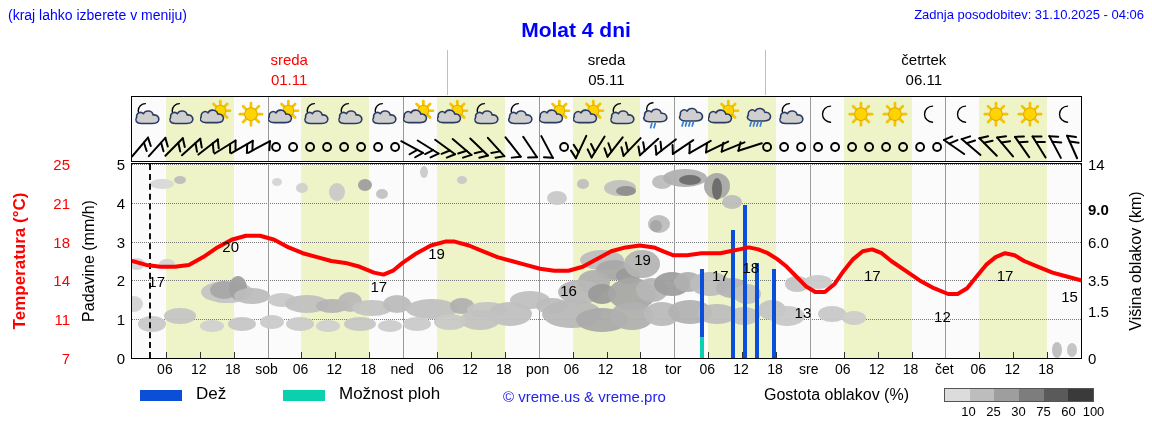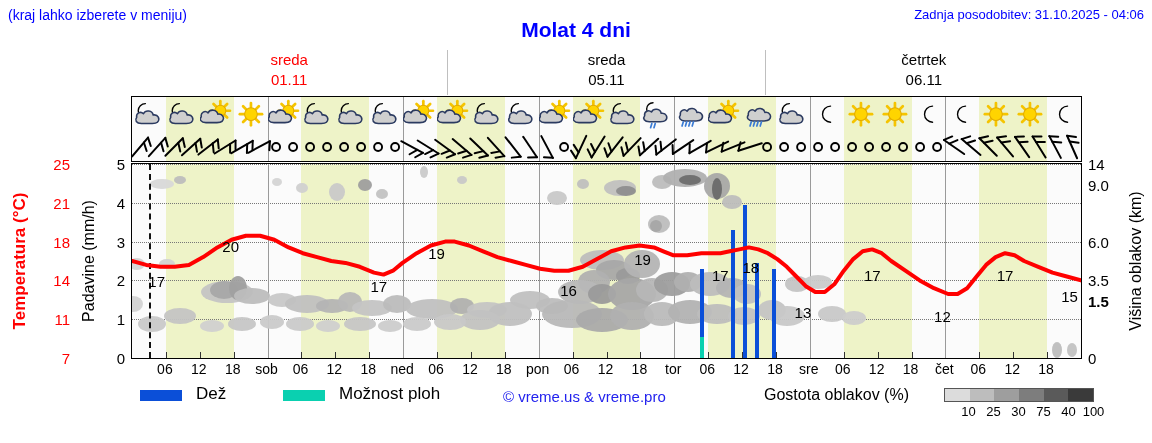--- a/index.html
+++ b/index.html
@@ -726,24 +726,24 @@
     <div style="top: 1px;">5</div>
     <div style="top: 39.8px;">4</div>
     <div style="top: 78.6px;">3</div>
     <div style="top: 117.4px;">2</div>
     <div style="top: 156.2px;">1</div>
     <div style="top: 195px;">0</div>
   </div>
 
 <div class="abs" id="cloudticks">
     <div style="top: 1px;">14</div>
-    <div style="top: 22px;">9.0</div>
+    <div style="top: 46px; font-weight: bold;">9.0</div>
     <div style="top: 78.6px;">6.0</div>
     <div style="top: 117.4px;">3.5</div>
-    <div style="top: 138px; font-weight: bold;">1.5</div>
+    <div style="top: 148px;">1.5</div>
     <div style="top: 195px;">0</div>
   </div>
 <div class="abs" id="ylab-cloud">
   <span>Višina oblakov (km)</span>
 </div>
 
 <div class="abs" id="xaxis">
     <div style="left: 33.8929px;">06</div>
     <div style="left: 67.7857px;">12</div>
     <div style="left: 101.679px;">18</div>
@@ -787,15 +787,15 @@
     <i style="background: rgb(158, 158, 158);"></i>
     <i style="background: rgb(125, 125, 125);"></i>
     <i style="background: rgb(90, 90, 90);"></i>
     <i style="background: rgb(58, 58, 58);"></i>
   </div>
 <div id="density-nums">
     <span style="left: 30.5px;">10</span>
     <span style="left: 55.5px;">25</span>
     <span style="left: 80.5px;">30</span>
     <span style="left: 105.5px;">75</span>
-    <span style="left: 130.5px;">40</span>
+    <span style="left: 130.5px;">60</span>
     <span style="left: 155.5px;">100</span>
   </div>
 
 </body></html>

